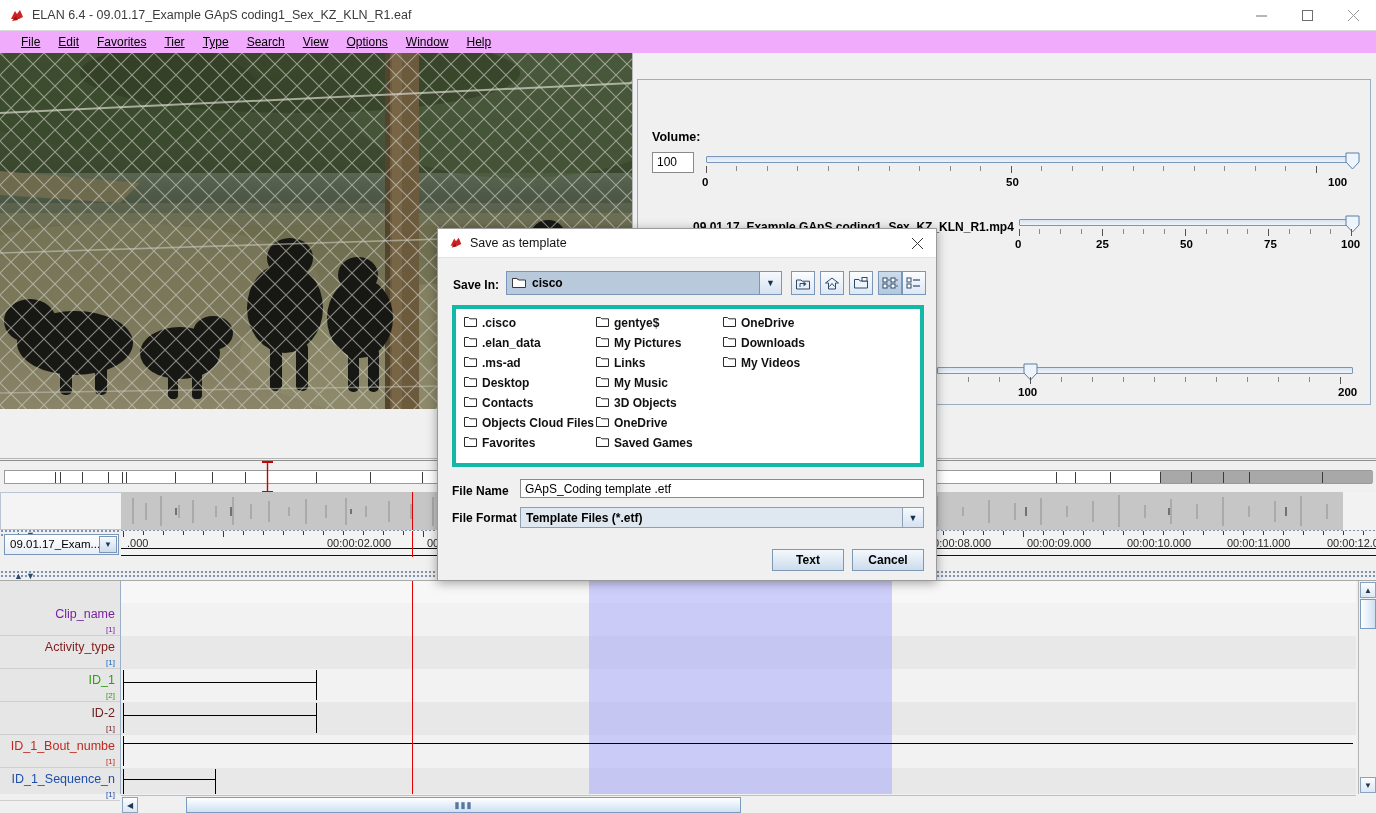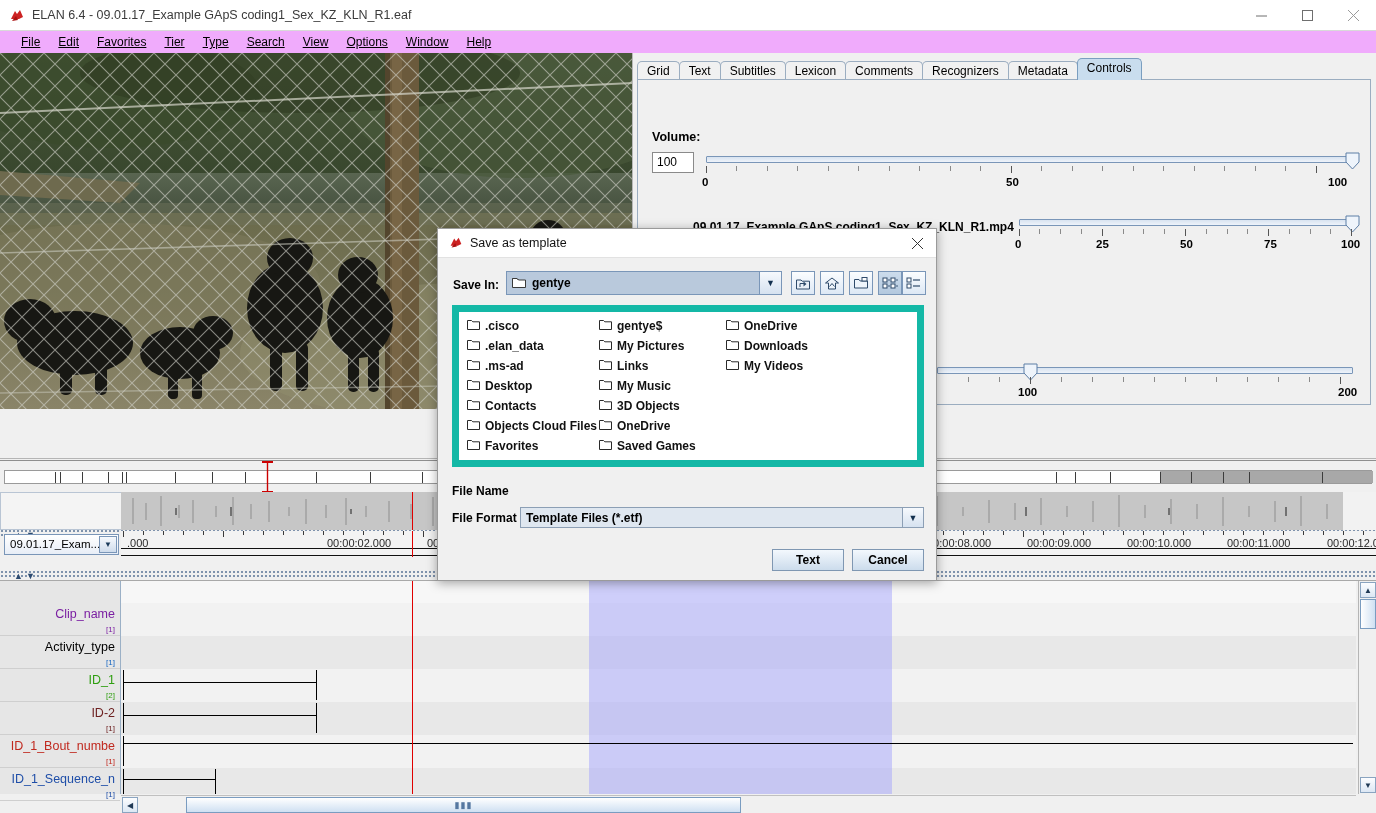--- a/index.html
+++ b/index.html
@@ -167,21 +167,21 @@
   .savein-combo { position:absolute; left:68px; top:42px; width:276px; height:24px;
      border:1px solid #7a96b8; background:#b9c9dc; display:flex; align-items:center; padding-left:5px; }
   .savein-combo .arrow { position:absolute; right:0; top:0; width:22px; height:22px;
      background:linear-gradient(#f6f9fd,#d6e2f0); border-left:1px solid #7a96b8;
      display:flex; align-items:center; justify-content:center; font-size:9px; color:#12304f; }
   .tbar-btn { position:absolute; top:42px; width:24px; height:24px; border:1px solid #7a96b8;
      background:linear-gradient(#fbfdff,#dde8f5); display:flex; align-items:center; justify-content:center; }
   .tbar-btn.sel { background:linear-gradient(#ccdcec,#b3c8de); }
 
   .filelist { position:absolute; left:14px; top:76px; width:472px; height:162px;
-     background:#fff; border:7px solid #14b8a6; }
+     background:#fff; border:4px solid #14b8a6; }
   .fl-col { position:absolute; top:4px; }
   .fl-item { height:20px; display:flex; align-items:center; font-size:12px; font-weight:bold; color:#111; white-space:nowrap; }
   .fl-item .fi { margin-right:5px; flex:0 0 auto; }
 
   .fn-lab { position:absolute; left:14px; top:255px; font-size:12px; font-weight:bold; }
   .fn-input { position:absolute; left:82px; top:250px; width:404px; height:19px; background:#fff;
      border:1px solid #8c8c8c; font-size:12px; padding:2px 4px; }
   .ff-lab { position:absolute; left:14px; top:282px; font-size:12px; font-weight:bold; }
   .ff-combo { position:absolute; left:82px; top:278px; width:404px; height:21px;
      border:1px solid #8c9fb5; background:#dfe7f0; font-size:12px; font-weight:bold; padding:3px 5px; }
@@ -308,30 +308,20 @@
     <div class="tbtn">F◀</div>
     <div class="tbtn">-▏◀</div>
     <div class="tbtn">▶</div>
     <div class="tbtn">▶▏+</div>
     <div class="tbtn">▶F</div>
     <div class="tbtn">▶1</div>
     <div class="tbtn">▶▏</div>
   </div>
 
   <div class="rpanel">
-    <div class="tabstrip">
-      <div class="tab">Grid</div>
-      <div class="tab">Text</div>
-      <div class="tab">Subtitles</div>
-      <div class="tab">Lexicon</div>
-      <div class="tab">Comments</div>
-      <div class="tab">Recognizers</div>
-      <div class="tab">Metadata</div>
-      <div class="tab active">Controls</div>
-    </div>
 
     <div class="tabbody">
       <div class="vol-label">Volume:</div>
       <div class="vol-box">100</div>
 
       <div class="slider-track" style="left:68px; top:76px; width:652px;"></div>
       <div class="slider-thumb" style="left:707px; top:72px;">
         <svg width="15" height="18" viewBox="0 0 15 18">
             <path d="M1 1 H14 V10 L7.5 17 L1 10 Z" fill="#eef4fb" stroke="#5d7ea6"></path>
           </svg>
@@ -720,21 +710,21 @@
         <div class="tr-lab" style="left: 1106px;">00:00:11.000</div>
         <div class="tr-lab" style="left: 1206px;">00:00:12.000</div>
       </div>
 
     <div class="tnames">
       <div class="tname" style="height:33px; top:22px; position:absolute; left:0; width:120px;">
         <span class="lbl" style="color:#7b1fa2">Clip_name</span>
         <span class="cnt" style="color:#7b1fa2">[1]</span>
       </div>
       <div class="tname" style="height:33px; top:55px; position:absolute; left:0; width:120px;">
-        <span class="lbl" style="color:#000000">Activity_type</span>
+        <span class="lbl" style="color:#7f1d1d">Activity_type</span>
         <span class="cnt" style="color:#1565c0">[1]</span>
       </div>
       <div class="tname" style="height:33px; top:88px; position:absolute; left:0; width:120px;">
         <span class="lbl" style="color:#2e9e10">ID_1</span>
         <span class="cnt" style="color:#2e9e10">[2]</span>
       </div>
       <div class="tname" style="height:33px; top:121px; position:absolute; left:0; width:120px;">
         <span class="lbl" style="color:#6d2020">ID-2</span>
         <span class="cnt" style="color:#6d2020">[1]</span>
       </div>
@@ -806,21 +796,21 @@
     <div class="savein-lab">
       <span>Save In:</span>
     </div>
     <div class="savein-combo">
       <span style="margin-right:6px;">
         <svg width="14" height="12" viewBox="0 0 14 12">
             <path d="M0.5 2.5 H5 L6.5 4 H13.5 V11.5 H0.5 Z" fill="#fff" stroke="#3a3a3a"></path>
             <path d="M0.5 2.5 H5 L6.5 4" fill="none" stroke="#3a3a3a"></path>
           </svg>
       </span>
-      <span style="font-size:12px; font-weight:bold;">gentye</span>
+      <span style="font-size:12px; font-weight:bold;">cisco</span>
       <span class="arrow">▼</span>
     </div>
 
     <div class="tbar-btn" style="left:353px;">
       <svg width="16" height="15" viewBox="0 0 16 15">
         <path d="M1.5 4 H6 L7.2 5.2 H14.5 V13 H1.5 Z" fill="#e9f0f8" stroke="#2e4a6a"></path>
         <path d="M5 11 L5 7.5 H9.5" stroke="#2e4a6a" fill="none"></path>
         <path d="M8.5 5.5 L11.5 8 L8.5 10.5 Z" fill="#2e4a6a"></path>
       </svg>
     </div>
@@ -964,20 +954,21 @@
                 <path d="M0.5 1.5 H4.5 L5.8 2.8 H12.5 V10.5 H0.5 Z" fill="#fff" stroke="#2a2a2a"></path>
               </svg></span>
             <span>My Videos</span>
           </div>
       </div>
     </div>
 
     <div class="fn-lab">
       <span>File Name</span>
     </div>
+    <div class="fn-input">GApS_Coding template .etf</div>
 
     <div class="ff-lab">
       <span>File Format</span>
     </div>
     <div class="ff-combo">
       <span>Template Files (*.etf)</span>
       <span class="arrow">▼</span>
     </div>
 
     <div class="dlg-btn" style="left:334px; width:72px;">Text</div>

